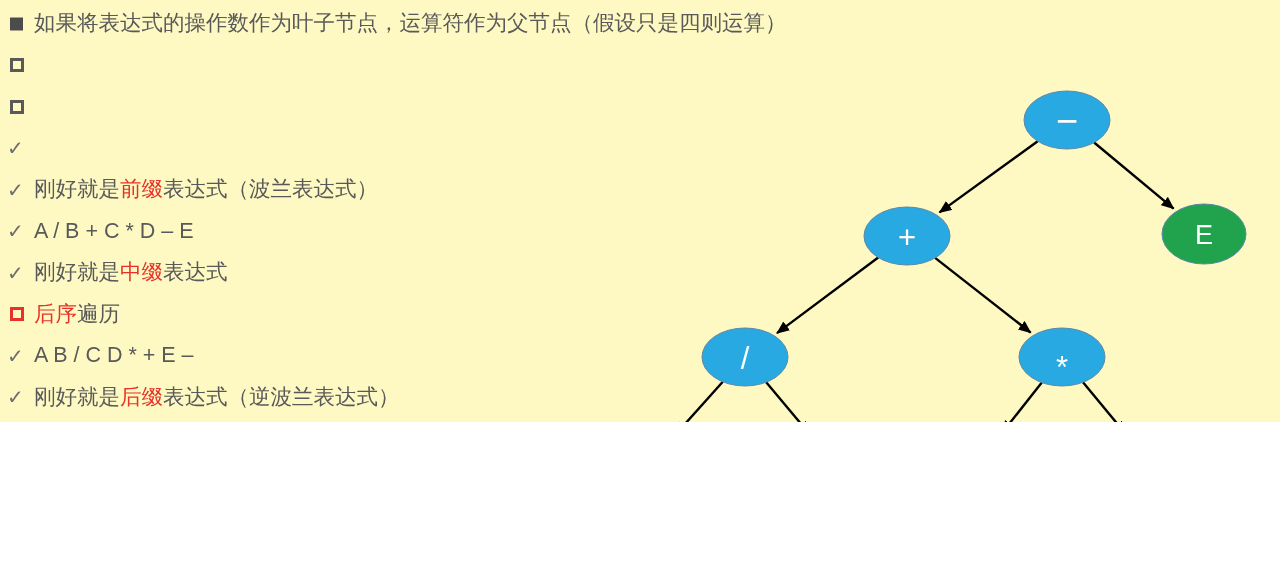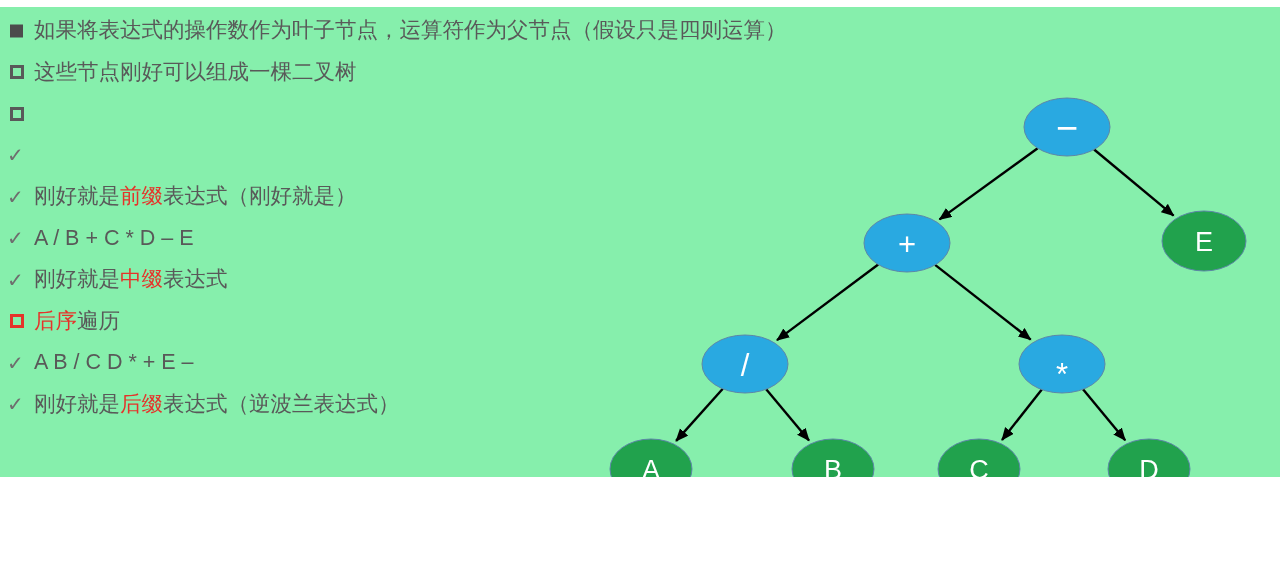--- a/index.html
+++ b/index.html
@@ -1,18 +1,18 @@
 <!DOCTYPE html>
 <html style="--text-color: #595959; --red-color: #e5332a; --bullet-filled-color: #4c4c4c; --check-color: #6e6e6e;"><head>
 <meta charset="utf-8">
 <style>
   html,body{margin:0;padding:0;background:#fff;}
   .slide{
-    position:relative;width:1280px;height:470px;background:#86efac;
-    font-family:"Liberation Sans","DejaVu Sans",sans-serif;overflow:hidden;margin-top:7px;
+    position:relative;width:1280px;height:422px;background:#fef9c3;
+    font-family:"Liberation Sans","DejaVu Sans",sans-serif;overflow:hidden;
   }
   .text-col{position:absolute;left:10px;top:3px;}
   .line{
     position:relative;padding-left:24px;height:41.5px;line-height:41.5px;
     font-size:21.5px;color:var(--text-color,#595959);white-space:nowrap;
   }
   .line.gap{margin-top:25px;}
   .bullet{position:absolute;left:0;top:50%;transform:translateY(-50%);display:inline-block;}
   .sq-filled{width:13px;height:13px;background:var(--bullet-filled-color,#4c4c4c);}
   .sq-hollow{width:8px;height:8px;border:3px solid var(--text-color,#595959);}
@@ -21,24 +21,24 @@
   .seg.red{color:var(--red-color,#e5332a);}
   svg.tree{position:absolute;left:0;top:0;}
   .node-label{fill:#ffffff;text-anchor:middle;font-family:"Liberation Sans","DejaVu Sans",sans-serif;}
 </style>
 </head>
 <body>
 
 <div class="slide">
   <div class="text-col" id="list">
       <div class="line"><span class="bullet sq-filled"></span><span class="seg">如果将表达式的操作数作为叶子节点，运算符作为父节点（假设只是四则运算）</span></div>
-      <div class="line"><span class="bullet sq-hollow"></span><span class="seg">这些节点刚好可以组成一棵二叉树</span></div>
+      <div class="line"><span class="bullet sq-hollow"></span></div>
       <div class="line"><span class="bullet sq-hollow"></span></div>
       <div class="line"><span class="bullet check">✓</span></div>
-      <div class="line"><span class="bullet check">✓</span><span class="seg">刚好就是</span><span class="seg red">前缀</span><span class="seg">表达式（刚好就是）</span></div>
+      <div class="line"><span class="bullet check">✓</span><span class="seg">刚好就是</span><span class="seg red">前缀</span><span class="seg">表达式（波兰表达式）</span></div>
       <div class="line"><span class="bullet check">✓</span><span class="seg">A / B + C * D – E</span></div>
       <div class="line"><span class="bullet check">✓</span><span class="seg">刚好就是</span><span class="seg red">中缀</span><span class="seg">表达式</span></div>
       <div class="line"><span class="bullet sq-hollow red-b"></span><span class="seg red">后序</span><span class="seg">遍历</span></div>
       <div class="line"><span class="bullet check">✓</span><span class="seg">A B / C D * + E –</span></div>
       <div class="line"><span class="bullet check">✓</span><span class="seg">刚好就是</span><span class="seg red">后缀</span><span class="seg">表达式（逆波兰表达式）</span></div>
     </div>
   <svg class="tree" id="tree" width="1280" height="578" viewBox="0 0 1280 578">
     <defs>
       <marker id="arrowhead" markerWidth="14" markerHeight="12" refX="12" refY="5.5" orient="auto" markerUnits="userSpaceOnUse">
         <path d="M0,0 L13,5.5 L0,11 Z" fill="#000000"></path>

